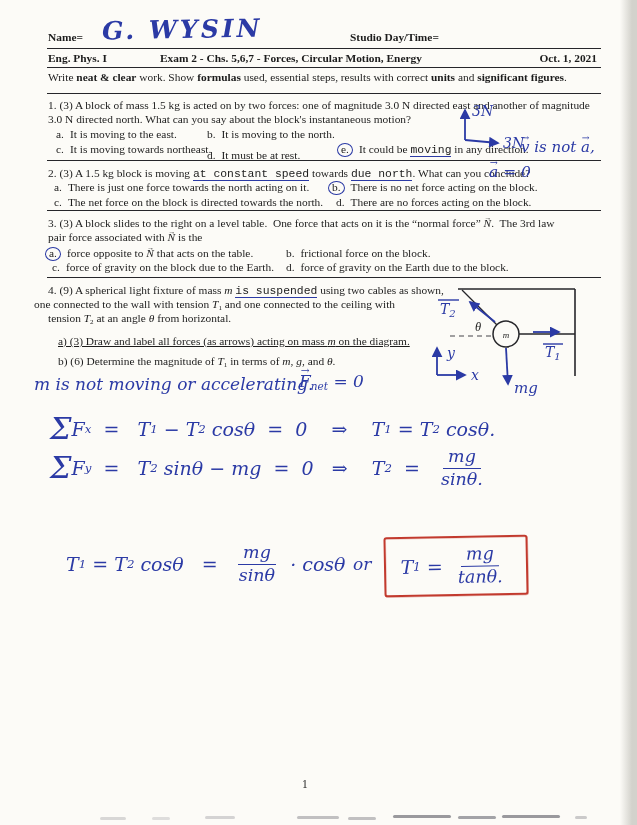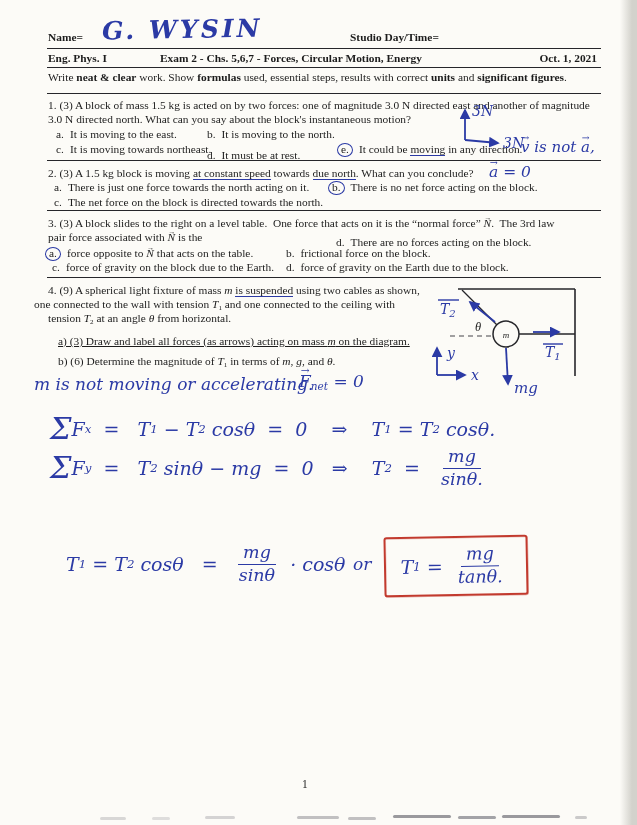--- a/index.html
+++ b/index.html
@@ -5,21 +5,21 @@
   :root{
     --blue:#2b3aa5; --red:#c23a2e; --ink:#1c1c1c; --paper:#fcfbf7;
   }
   html,body{margin:0;padding:0;background:#e9e8e4;}
   #page{position:relative;width:637px;height:825px;background:var(--paper);overflow:hidden;
         font-family:"Liberation Serif","DejaVu Serif",serif;color:var(--ink);}
   .abs{position:absolute;white-space:pre;}
   .line{font-size:11.4px;line-height:13px;}
   .bold{font-weight:bold;}
   .it{font-style:italic;}
-  .bu{border-bottom:1.6px solid var(--blue);padding-bottom:0px;}
+  .bu{border-bottom:1.6px solid var(--blue);padding-bottom:0px;font-family:Liberation Mono, monospace;}
   .sb{font-size:0.62em;vertical-align:-0.25em;}
   .sp2{font-size:0.62em;vertical-align:0.55em;}
   .rule{position:absolute;left:47px;width:554px;height:1.5px;background:#26262a;}
   .hw{font-family:"DejaVu Serif",serif;font-style:italic;color:var(--blue);}
   .hw-name{font-size:25px;letter-spacing:3px;font-weight:bold;transform:rotate(-1deg);}
   .opt .letter{margin-right:6px;}
   .circled{display:inline-block;border:1.6px solid var(--blue);border-radius:50%;
            padding:0 3px 1px 3px;margin:-2px 2px -2px -5px;line-height:11px;}
   .vec{position:relative;display:inline-block;}
   .vec .varr{position:absolute;left:52%;transform:translateX(-50%);top:-0.62em;font-size:0.62em;}
@@ -76,21 +76,21 @@
     <text class="hwt" x="51" y="46" font-size="14">3N</text>
   </svg>
   <span class="abs hw" style="left:521px;top:138px;font-size:15px;"><span class="vec"><span class="varr">→</span><span>v</span></span><span> is not </span><span class="vec"><span class="varr">→</span><span>a</span></span><span>,</span></span>
   <div class="rule" style="top:159.5px;"></div>
 
   <span class="abs line" style="left:48px;top:166.5px;"><span>2. (3) A 1.5 kg block is moving </span><span class="bu">at constant speed</span><span> towards </span><span class="bu">due north</span><span>. What can you conclude?</span></span>
   <span class="abs hw" style="left:489px;top:163px;font-size:15.5px;"><span class="vec"><span class="varr">→</span><span>a</span></span><span> = 0</span></span>
   <span class="abs line opt" style="left:54px;top:181px;"><span class="letter">a.</span><span><span>There is just one force towards the north acting on it.</span></span></span>
   <span class="abs line opt" style="left:333px;top:181px;"><span class="letter circled">b.</span><span><span>There is no net force acting on the block.</span></span></span>
   <span class="abs line opt" style="left:54px;top:195.5px;"><span class="letter">c.</span><span><span>The net force on the block is directed towards the north.</span></span></span>
-  <span class="abs line opt" style="left:336px;top:195.5px;margin-top:40px;"><span class="letter">d.</span><span><span>There are no forces acting on the block.</span></span></span>
+  <span class="abs line opt" style="left:336px;top:195.5px;"><span class="letter">d.</span><span><span>There are no forces acting on the block.</span></span></span>
   <div class="rule" style="top:209.5px;"></div>
 
   <span class="abs line" style="left:48px;top:216.5px;"><span>3. (3) A block slides to the right on a level table.  One force that acts on it is the “normal force” </span><span class="it vec"><span class="varr">→</span><span>N</span></span><span>.  The 3rd law</span></span>
   <span class="abs line" style="left:48px;top:230.5px;"><span>pair force associated with </span><span class="it vec"><span class="varr">→</span><span>N</span></span><span> is the</span></span>
   <span class="abs line opt" style="left:50px;top:246.5px;"><span class="letter circled">a.</span><span><span>force opposite to </span><span class="it vec"><span class="varr">→</span><span>N</span></span><span> that acts on the table.</span></span></span>
   <span class="abs line opt" style="left:286px;top:246.5px;"><span class="letter">b.</span><span><span>frictional force on the block.</span></span></span>
   <span class="abs line opt" style="left:286px;top:261px;"><span class="letter">d.</span><span><span>force of gravity on the Earth due to the block.</span></span></span>
   <span class="abs line opt" style="left:52px;top:261px;"><span class="letter">c.</span><span><span>force of gravity on the block due to the Earth.</span></span></span>
   <div class="rule" style="top:276.5px;"></div>
 

